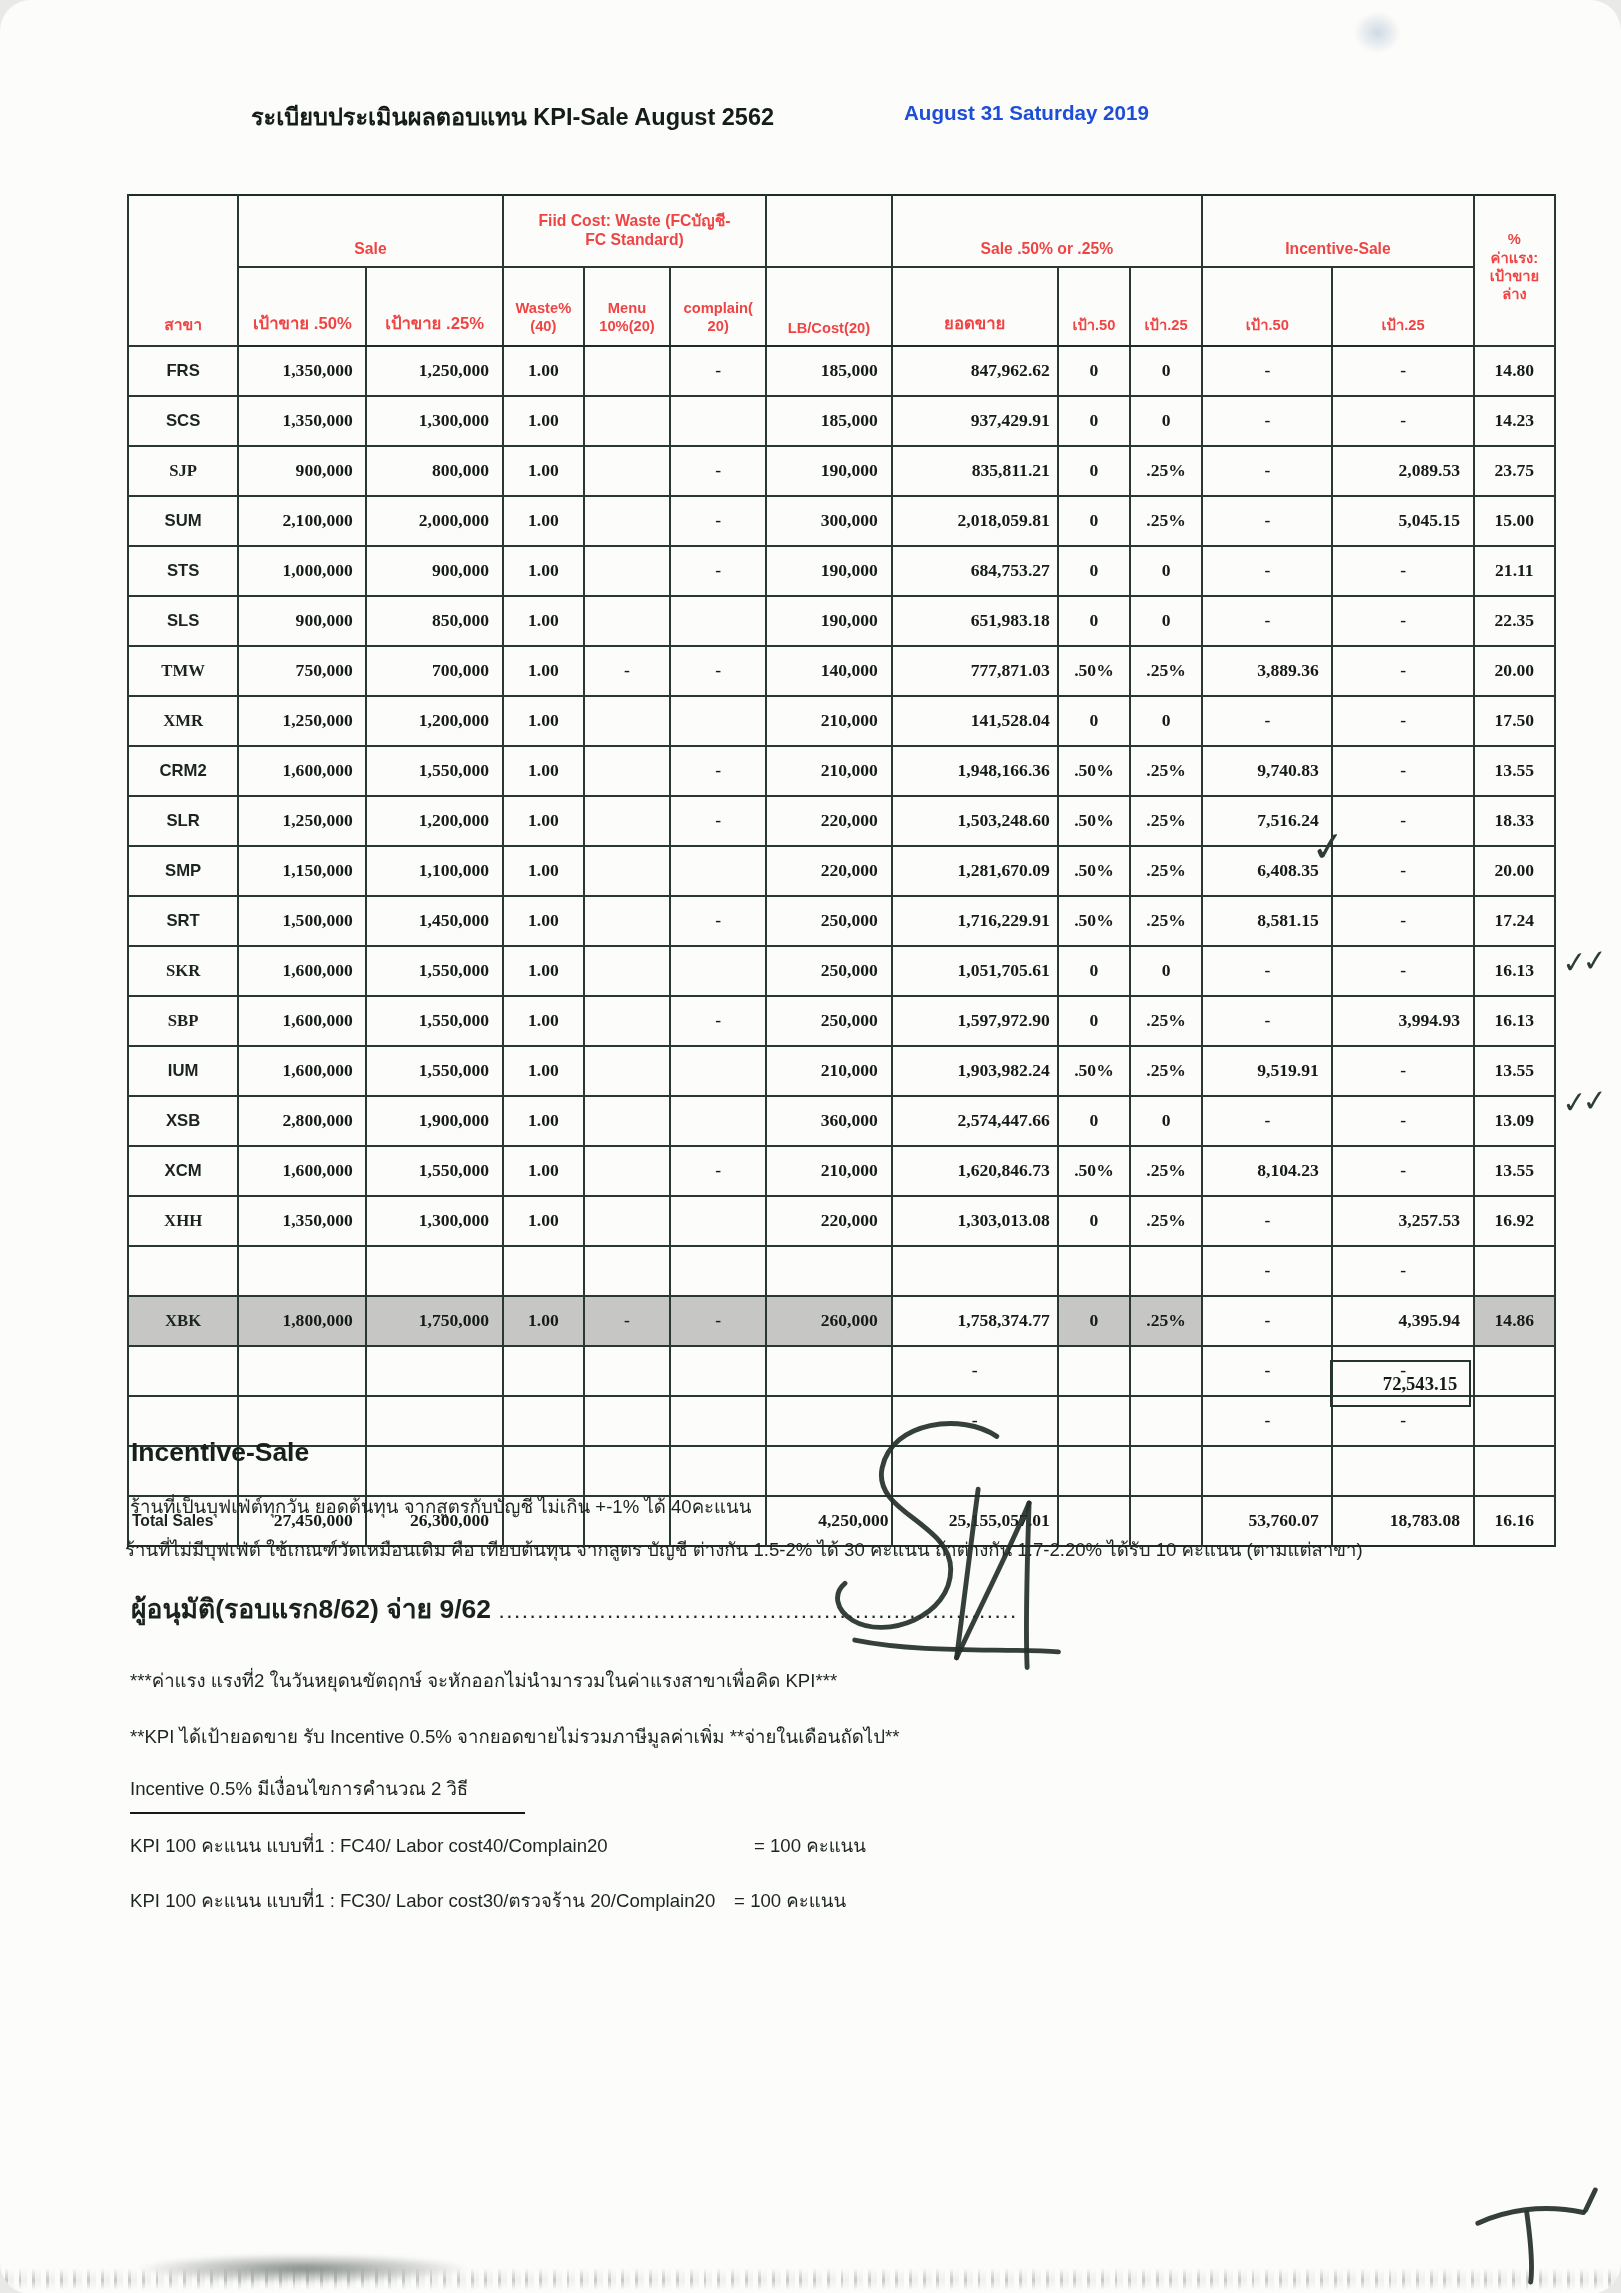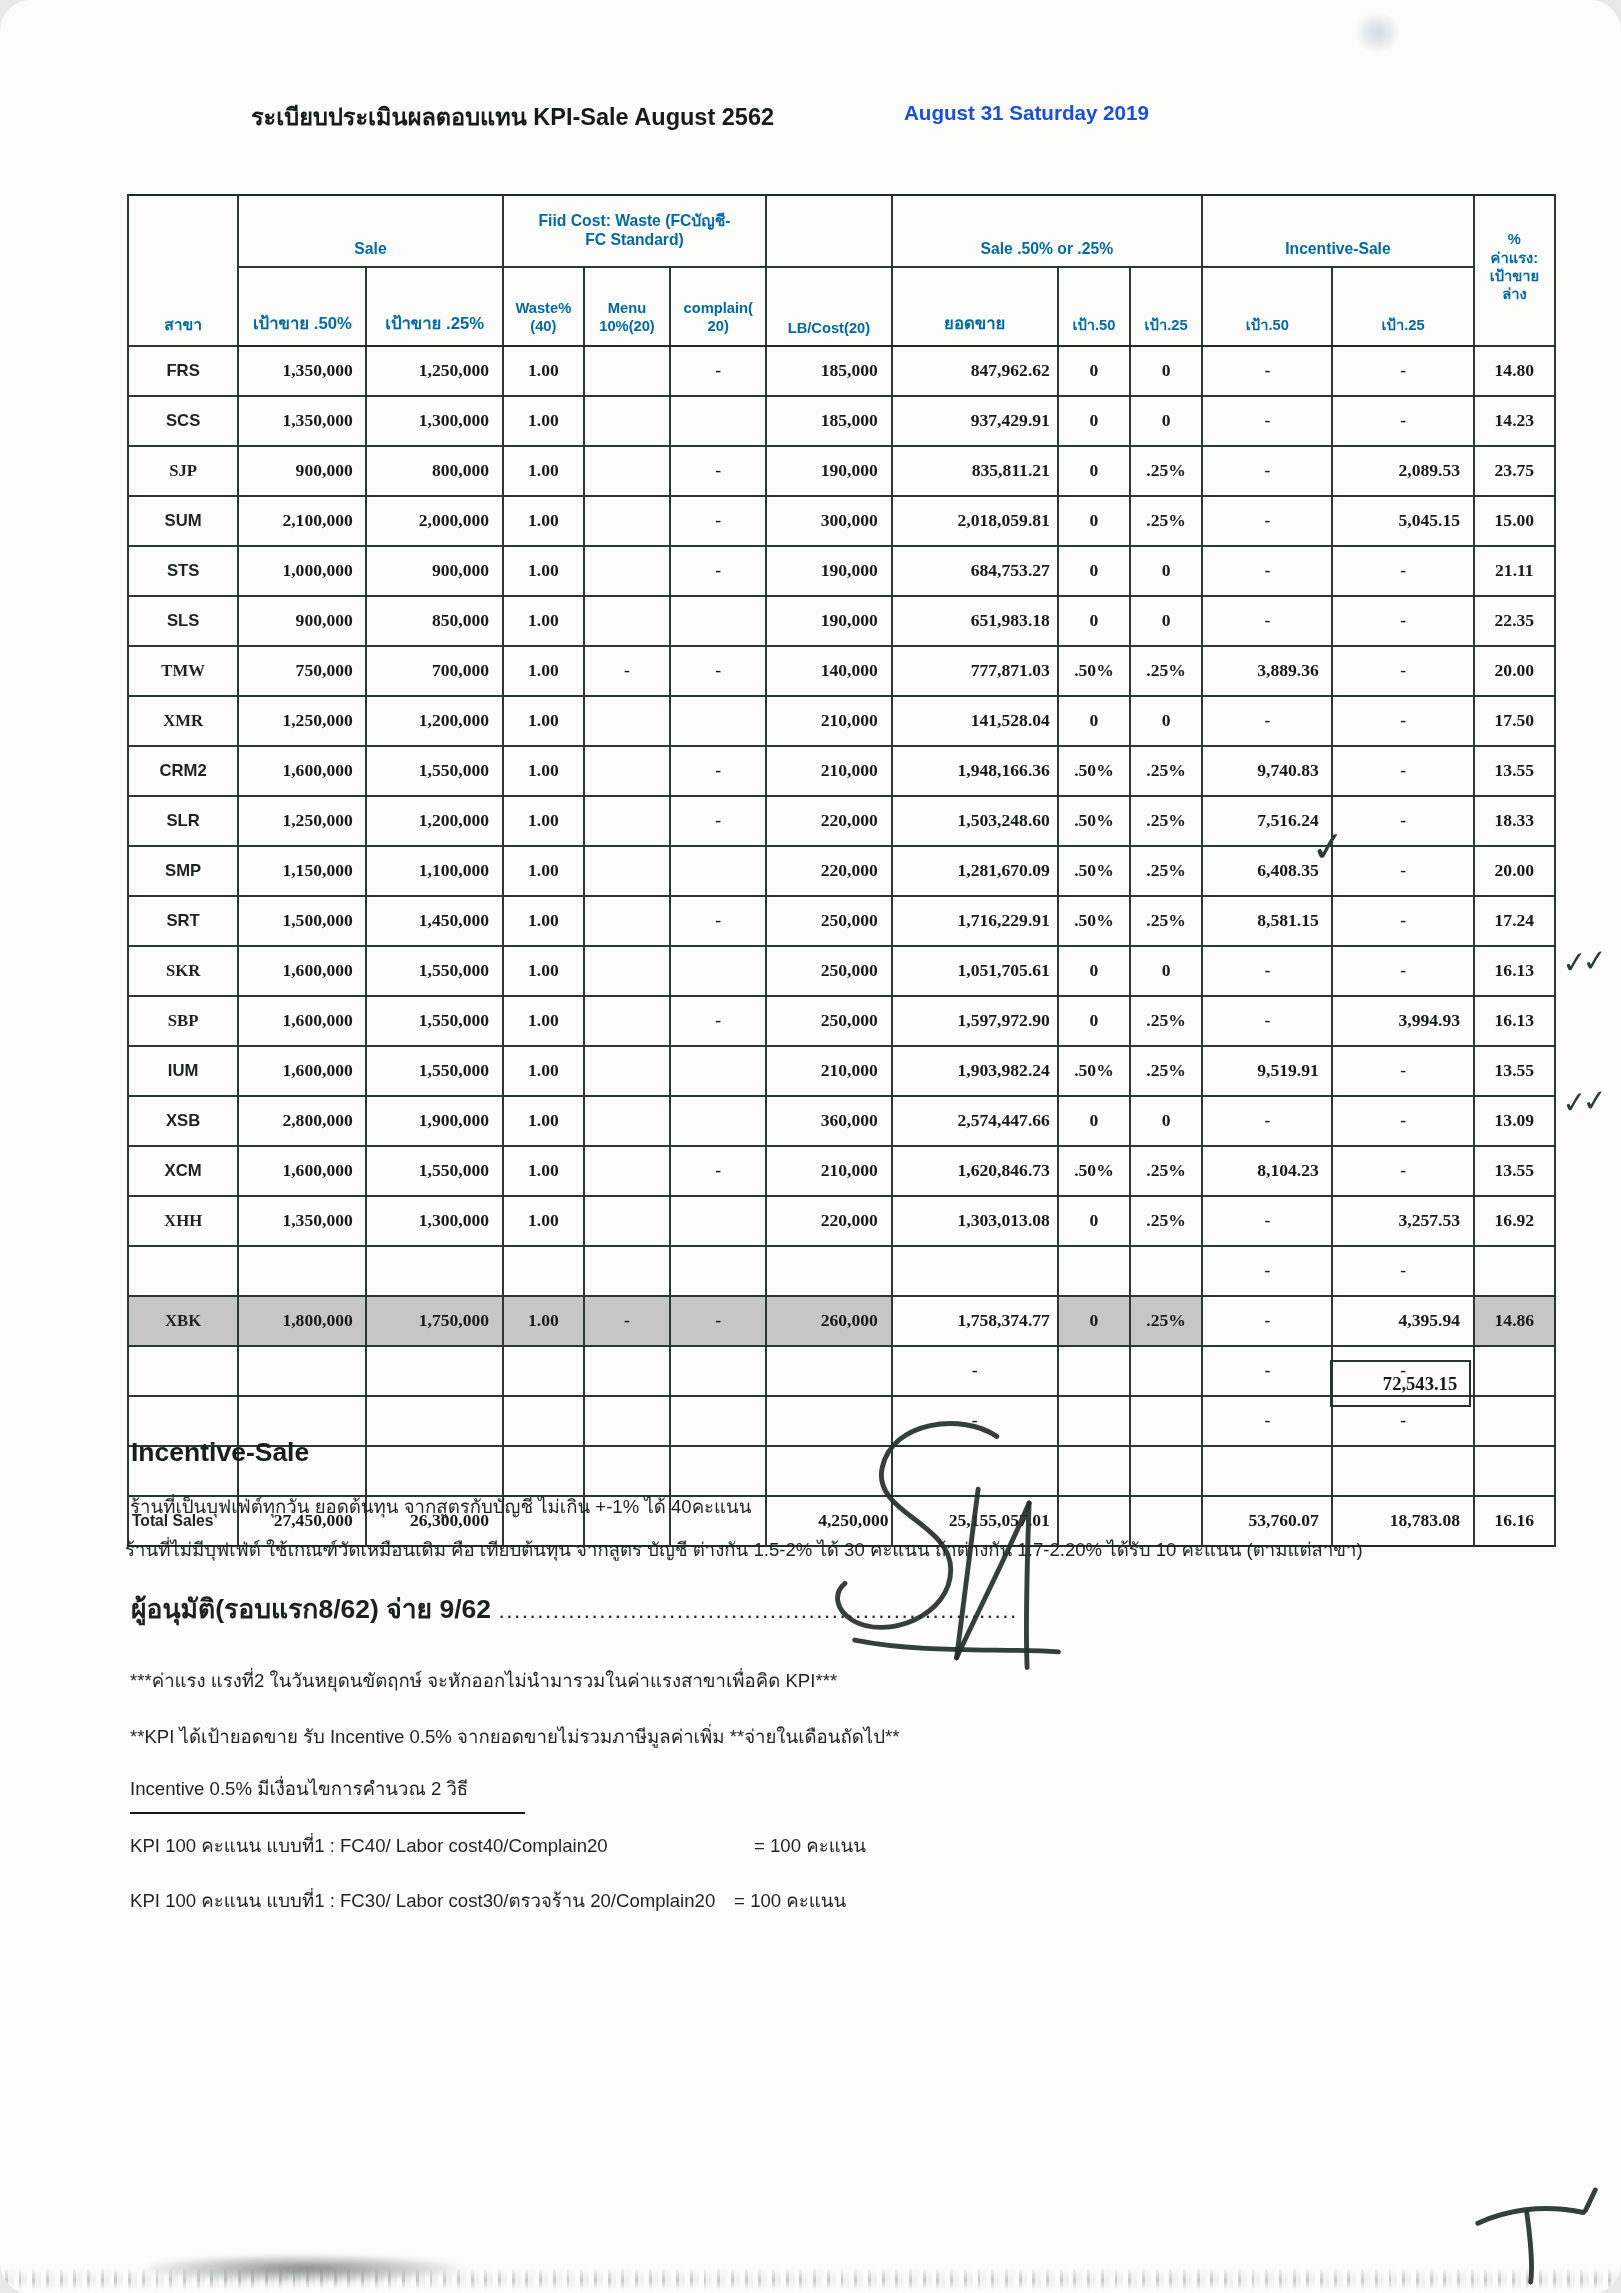--- a/index.html
+++ b/index.html
@@ -9,21 +9,21 @@
 
   
   .doc-title{left:251px;top:98px;font-size:23.5px;font-weight:bold;color:#151d1a;}
   .doc-date{left:904px;top:101px;font-size:20.6px;font-weight:bold;color:#1d4ed8;}
 
   
   table.kpi{position:absolute;left:127px;top:194px;border-collapse:collapse;table-layout:fixed;
             width:1429px;border:2.9px solid #1f2b26;}
   table.kpi td{border-left:2px solid #2a3833;border-right:2px solid #2a3833;border-top:none;
                border-bottom:2px solid #2a3833;overflow:hidden;}
-  thead td{font-weight:bold;text-align:center;font-size:15.7px;color:#0369a1;}
+  thead td{font-weight:bold;text-align:center;font-size:15.7px;color:#ef4444;}
   tr.h1 td{height:61px;vertical-align:bottom;padding-bottom:7.8px;}
   tr.h2 td{height:67px;vertical-align:bottom;padding-bottom:8.8px;font-size:14.7px;}
   tr.h2 td{border-bottom:2.9px solid #1f2b26;}
   td.vb{vertical-align:bottom;padding-bottom:8.8px;}
   .blk{display:block;line-height:1.25;}
   tbody td{height:46px;font-size:17.6px;}
   .c-branch{text-align:center;font-weight:bold;font-size:16.7px;}
   .c-bserif{font-family:"Liberation Serif","DejaVu Serif",serif;}
   .c-num{font-family:"Liberation Serif","DejaVu Serif",serif;font-weight:700;text-align:right;
          padding-right:12.7px;color:#141b18;}

